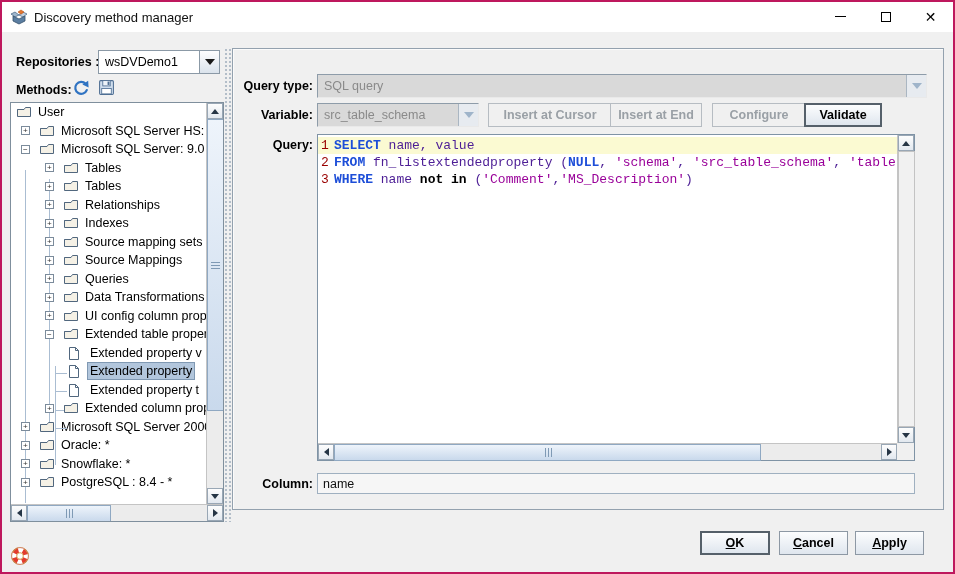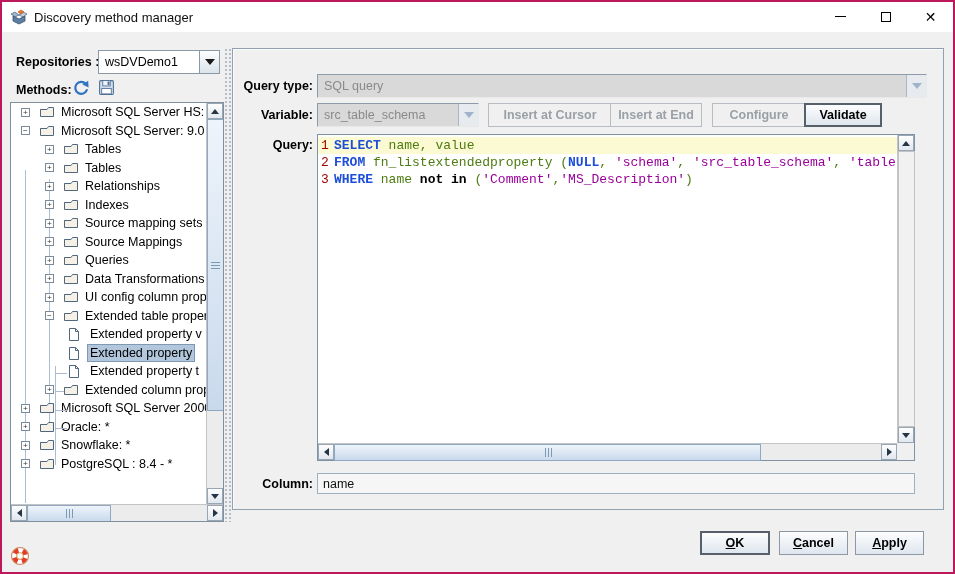--- a/index.html
+++ b/index.html
@@ -84,21 +84,21 @@
   
   .editor { position:absolute; left:84px; top:85px; width:598px; height:327px; background:#fff; border:1px solid #7f93a5; }
   .editor-lines { position:absolute; left:0; top:0; right:17px; bottom:17px; overflow:hidden; padding:2px 0 0 3px;
                   font-family:"Liberation Mono","DejaVu Sans Mono",monospace; font-size:13px; }
   .qline { height:17px; line-height:17px; white-space:pre; }
   .qline.cur { background:#fbfad2; margin-left:-3px; padding-left:3px; }
   .lnum { display:inline-block; width:9px; margin-right:4px; color:#990000; }
   .seg-kw { color:#1d4ed8; font-weight:bold; }
   .seg-kwb { color:#000; font-weight:bold; }
   .seg-str { color:#990099; }
-  .seg-p { color:#4d7c0f; }
+  .seg-p { color:#4c1d95; }
   .editor .corner { position:absolute; right:0; bottom:0; width:17px; height:17px; background:#f0f0f0; }
 
   .field { position:absolute; background:#f6f6f6; border:1px solid #9fb0c0; padding:3px 0 0 5px; color:#111; }
 
   
   .footer-btn { position:absolute; top:529px; height:24px; }
   .help-icon { position:absolute; left:8px; top:544px; width:20px; height:20px; }
   u { text-decoration:underline; }
 </style>
 </head>
@@ -153,20 +153,29 @@
   <div class="tree-panel">
     <div class="tree-rows">
 
       <div class="tconn" style="left:14px; top:67px; width:1px; height:333px;"></div>
       <div class="tconn" style="left:38px; top:76px; width:1px; height:250px;"></div>
       <div class="tconn" style="left:44px; top:263px; width:1px; height:99px;"></div>
       <div class="tconn" style="left:44px; top:270px; width:12px; height:1px;"></div>
       <div class="tconn" style="left:44px; top:288px; width:12px; height:1px;"></div>
       <div class="tconn" style="left:44px; top:307px; width:12px; height:1px;"></div>
       <div class="tconn" style="left:44px; top:325px; width:12px; height:1px;"></div>
+    <div class="tree-row lvl0">
+          <span class="ticon">
+            <svg viewBox="0 0 16 13" width="16" height="13">
+              <path d="M1.5 4.5 L1.5 11.5 L14.5 11.5 L14.5 2.5 L9.5 2.5 L8 4.5 Z" fill="#f5f1e6" stroke="#51677e" stroke-width="1"></path>
+              <path d="M1.5 4.5 L8 4.5" stroke="#51677e" stroke-width="1" fill="none"></path>
+            </svg>
+          </span>
+          <span class="tlabel">User</span>
+        </div>
         <div class="tree-row lvl1">
           <span class="handle">+</span>
           <span class="ticon">
             <svg viewBox="0 0 16 13" width="16" height="13">
               <path d="M1.5 4.5 L1.5 11.5 L14.5 11.5 L14.5 2.5 L9.5 2.5 L8 4.5 Z" fill="#f5f1e6" stroke="#51677e" stroke-width="1"></path>
               <path d="M1.5 4.5 L8 4.5" stroke="#51677e" stroke-width="1" fill="none"></path>
             </svg>
           </span>
           <span class="tlabel">Microsoft SQL Server HS: 9</span>
         </div>

